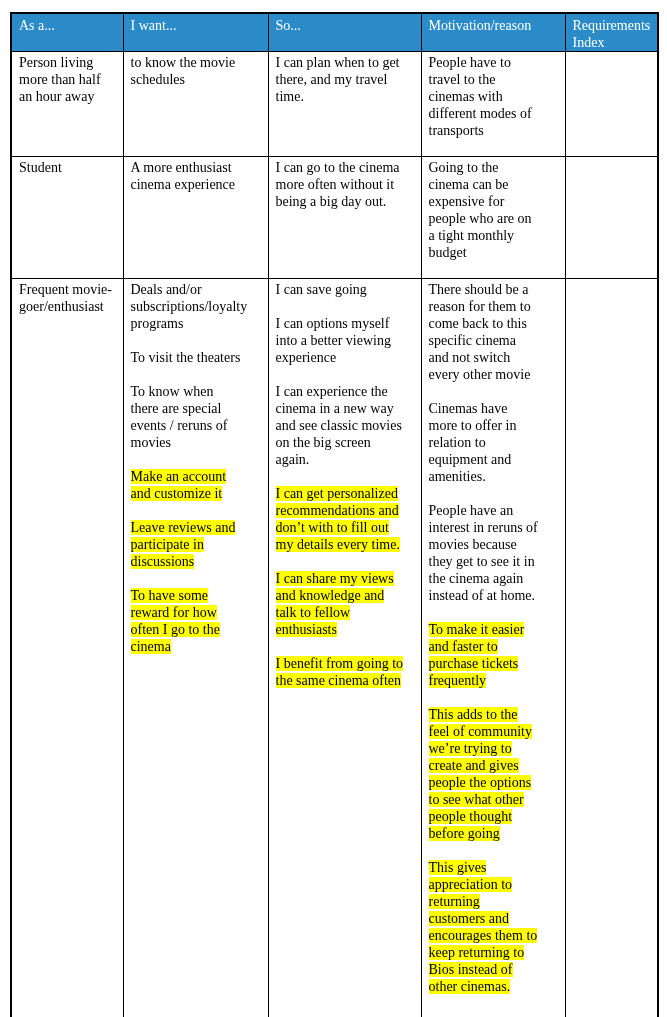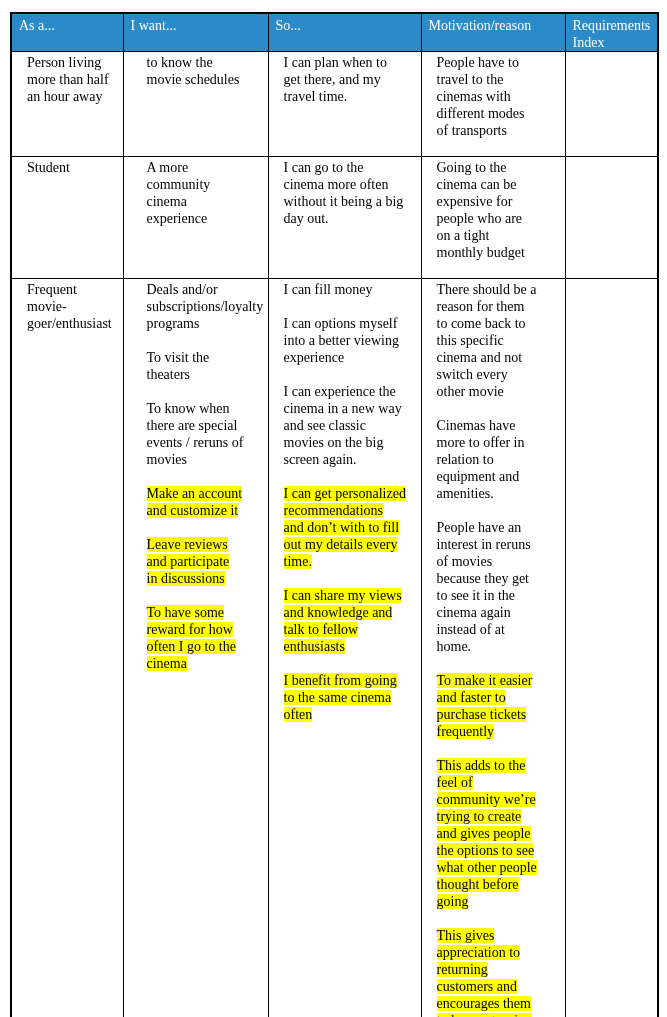--- a/index.html
+++ b/index.html
@@ -37,25 +37,25 @@
   .story-table th {
     background: var(--header-bg);
     color: var(--header-fg);
     padding: 3px 4px 0 7px;
   }
   tr.hdr-row { height: 34px; }
   tr.row-1 { height: 90px; }
   tr.row-2 { height: 118px; }
   tr.row-3 { height: 750px; }
   td.c1 { padding: 2px 6px 0 7px; }
-  td.c2 { padding: 2px 24px 0 15px; }
+  td.c2 { padding: 2px 24px 0 7px; }
   td.c3 { padding: 2px 14px 0 7px; font-family: Liberation Serif, serif; }
   td.c4 { padding: 2px 26px 0 7px; }
   td.c5 { padding: 2px 4px 0 7px; }
-  .para { margin: 0 0 17px 8px; }
+  .para { margin: 0 0 17px 0; }
   .hl { background: var(--hl-color); }
 </style>
 </head>
 <body>
 
 <div class="doc-page">
   <table class="story-table">
     <colgroup>
       <col style="width:112px">
       <col style="width:145px">
@@ -87,21 +87,21 @@
           <p class="para"><span>People have to travel to the cinemas with different modes of transports</span></p>
         </td>
         <td class="c5"></td>
       </tr>
 
       <tr class="row-2">
         <td class="c1">
           <p class="para"><span>Student</span></p>
         </td>
         <td class="c2">
-          <p class="para"><span>A more community cinema experience</span></p>
+          <p class="para"><span>A more enthusiast cinema experience</span></p>
         </td>
         <td class="c3">
           <p class="para"><span>I can go to the cinema more often without it being a big day out.</span></p>
         </td>
         <td class="c4">
           <p class="para"><span>Going to the cinema can be expensive for people who are on a tight monthly budget</span></p>
         </td>
         <td class="c5"></td>
       </tr>
 
@@ -111,21 +111,21 @@
         </td>
         <td class="c2">
           <p class="para"><span>Deals and/or subscriptions/loyalty programs</span></p>
           <p class="para"><span>To visit the theaters</span></p>
           <p class="para"><span>To know when there are special events / reruns of movies</span></p>
           <p class="para"><span class="hl">Make an account and customize it</span></p>
           <p class="para"><span class="hl">Leave reviews and participate in discussions</span></p>
           <p class="para"><span class="hl">To have some reward for how often I go to the cinema</span></p>
         </td>
         <td class="c3">
-          <p class="para"><span>I can fill money</span></p>
+          <p class="para"><span>I can save going</span></p>
           <p class="para"><span>I can options myself into a better viewing experience</span></p>
           <p class="para"><span>I can experience the cinema in a new way and see classic movies on the big screen again.</span></p>
           <p class="para"><span class="hl">I can get personalized recommendations and don’t with to fill out my details every time.</span></p>
           <p class="para"><span class="hl">I can share my views and knowledge and talk to fellow enthusiasts</span></p>
           <p class="para"><span class="hl">I benefit from going to the same cinema often</span></p>
         </td>
         <td class="c4">
           <p class="para"><span>There should be a reason for them to come back to this specific cinema and not switch every other movie</span></p>
           <p class="para"><span>Cinemas have more to offer in relation to equipment and amenities.</span></p>
           <p class="para"><span>People have an interest in reruns of movies because they get to see it in the cinema again instead of at home.</span></p>

